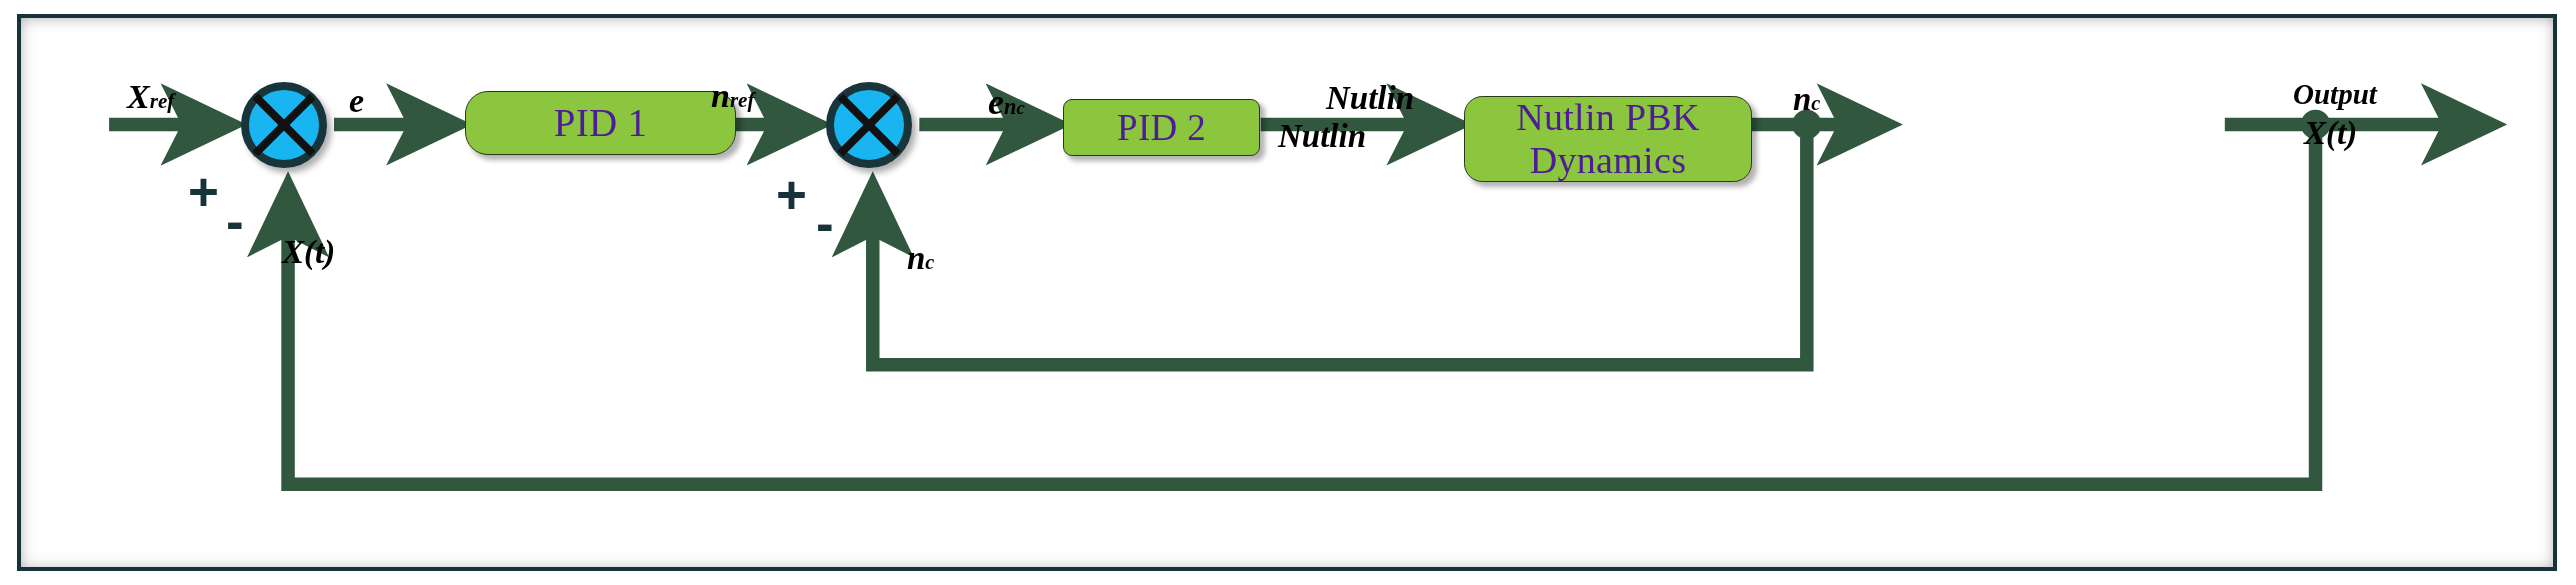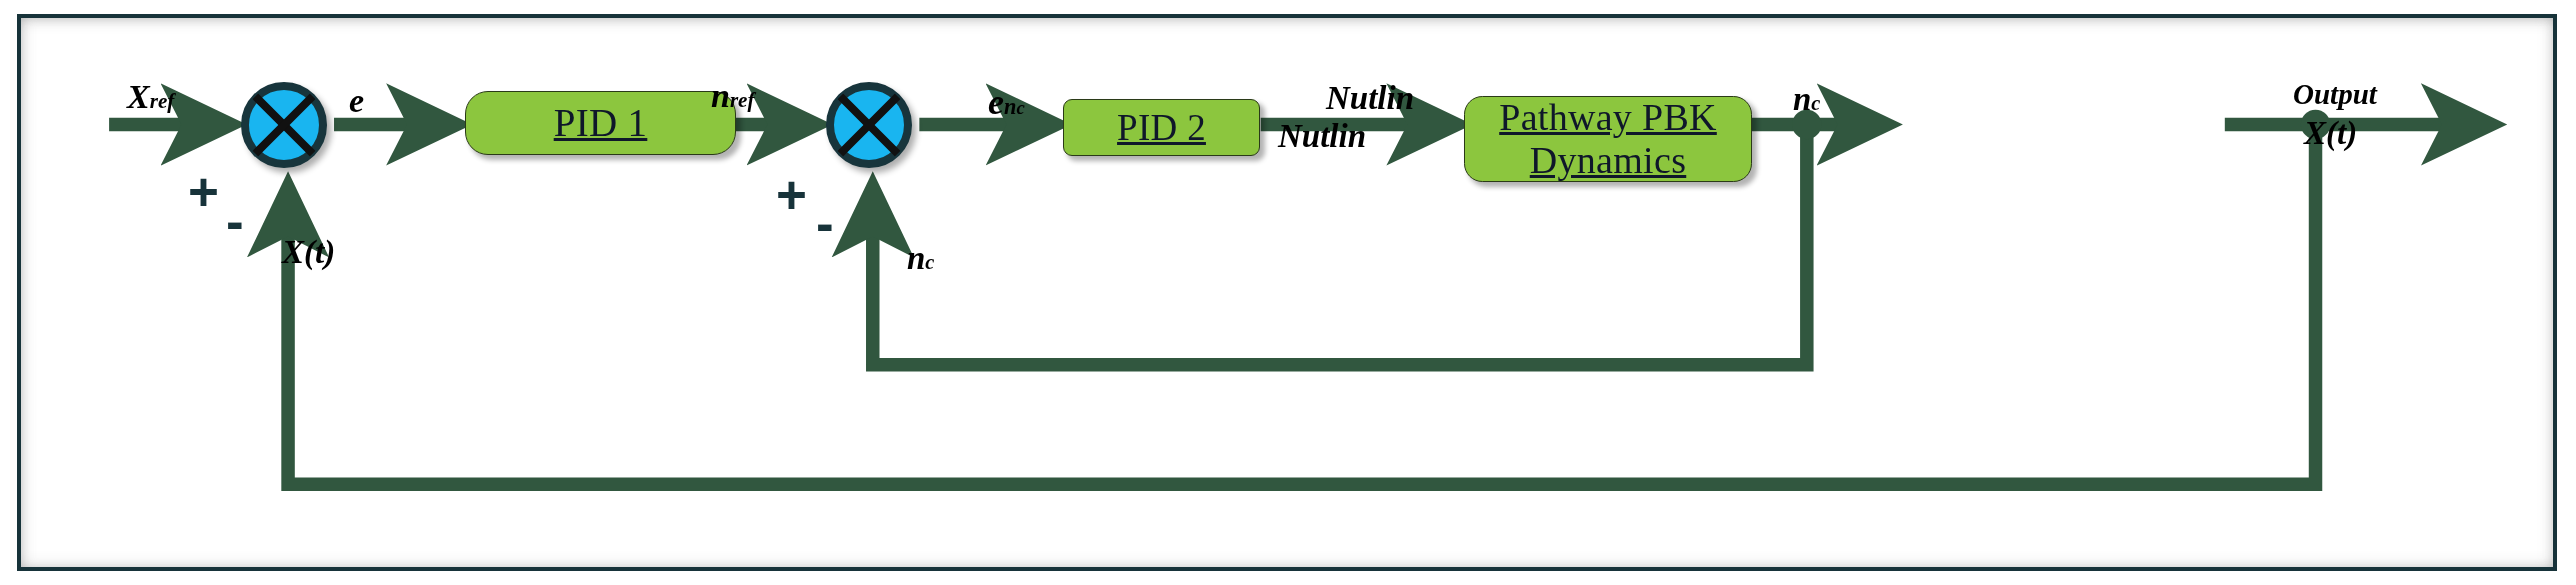--- a/index.html
+++ b/index.html
@@ -21,28 +21,27 @@
 
   #canvas{position:absolute;left:0;top:0;width:2576px;height:586px;}
 
   
   .block{
     position:absolute;
     background:#8CC63E;
     border:1.2px solid #2a3a18;
     border-radius:21px;
     box-shadow:4.3px 4.9px 5.5px rgba(0,0,0,.30);
-    color:#0f172a;
+    color:#4c1d95;
     display:flex;align-items:center;justify-content:center;text-align:center;
     font-family:"Liberation Serif",serif;
     font-weight:400;
     line-height:1.12;
     letter-spacing:0.3px;
     box-sizing:border-box;
-    text-decoration:underline;
   }
   #block-pid1{left:465px;top:91px;width:271px;height:64px;font-size:39px;border-radius:23px;}
   #block-pid2{left:1063px;top:99px;width:197px;height:57px;font-size:37px;border-radius:9px;}
   #block-pbk{left:1464px;top:96px;width:288px;height:86px;font-size:38px;border-radius:18.4px;}
   #block-p53{left:1894px;top:95px;width:331px;height:86px;font-size:38px;border-radius:18.4px;}
 
   
   .sumjxn{
     position:absolute;width:86px;height:86px;border-radius:50%;
     background:#19B5F0;border:8px solid #18353c;box-sizing:border-box;
@@ -144,21 +143,21 @@
   <div class="sign" id="sign-plus2">+</div>
   <div class="sign" id="sign-minus2">-</div>
 
   <div class="block" id="block-pid1">
     <span>PID 1</span>
   </div>
   <div class="block" id="block-pid2">
     <span>PID 2</span>
   </div>
   <div class="block" id="block-pbk">
-    <span>Pathway PBK Dynamics</span>
+    <span>Nutlin PBK Dynamics</span>
   </div>
 
   <div class="lbl" id="lbl-xref">
     <span>X</span><span class="sub">ref</span>
   </div>
 
   <div class="lbl" id="lbl-e">e</div>
 
   <div class="lbl" id="lbl-nref">
     <span>n</span><span class="sub">ref</span>

